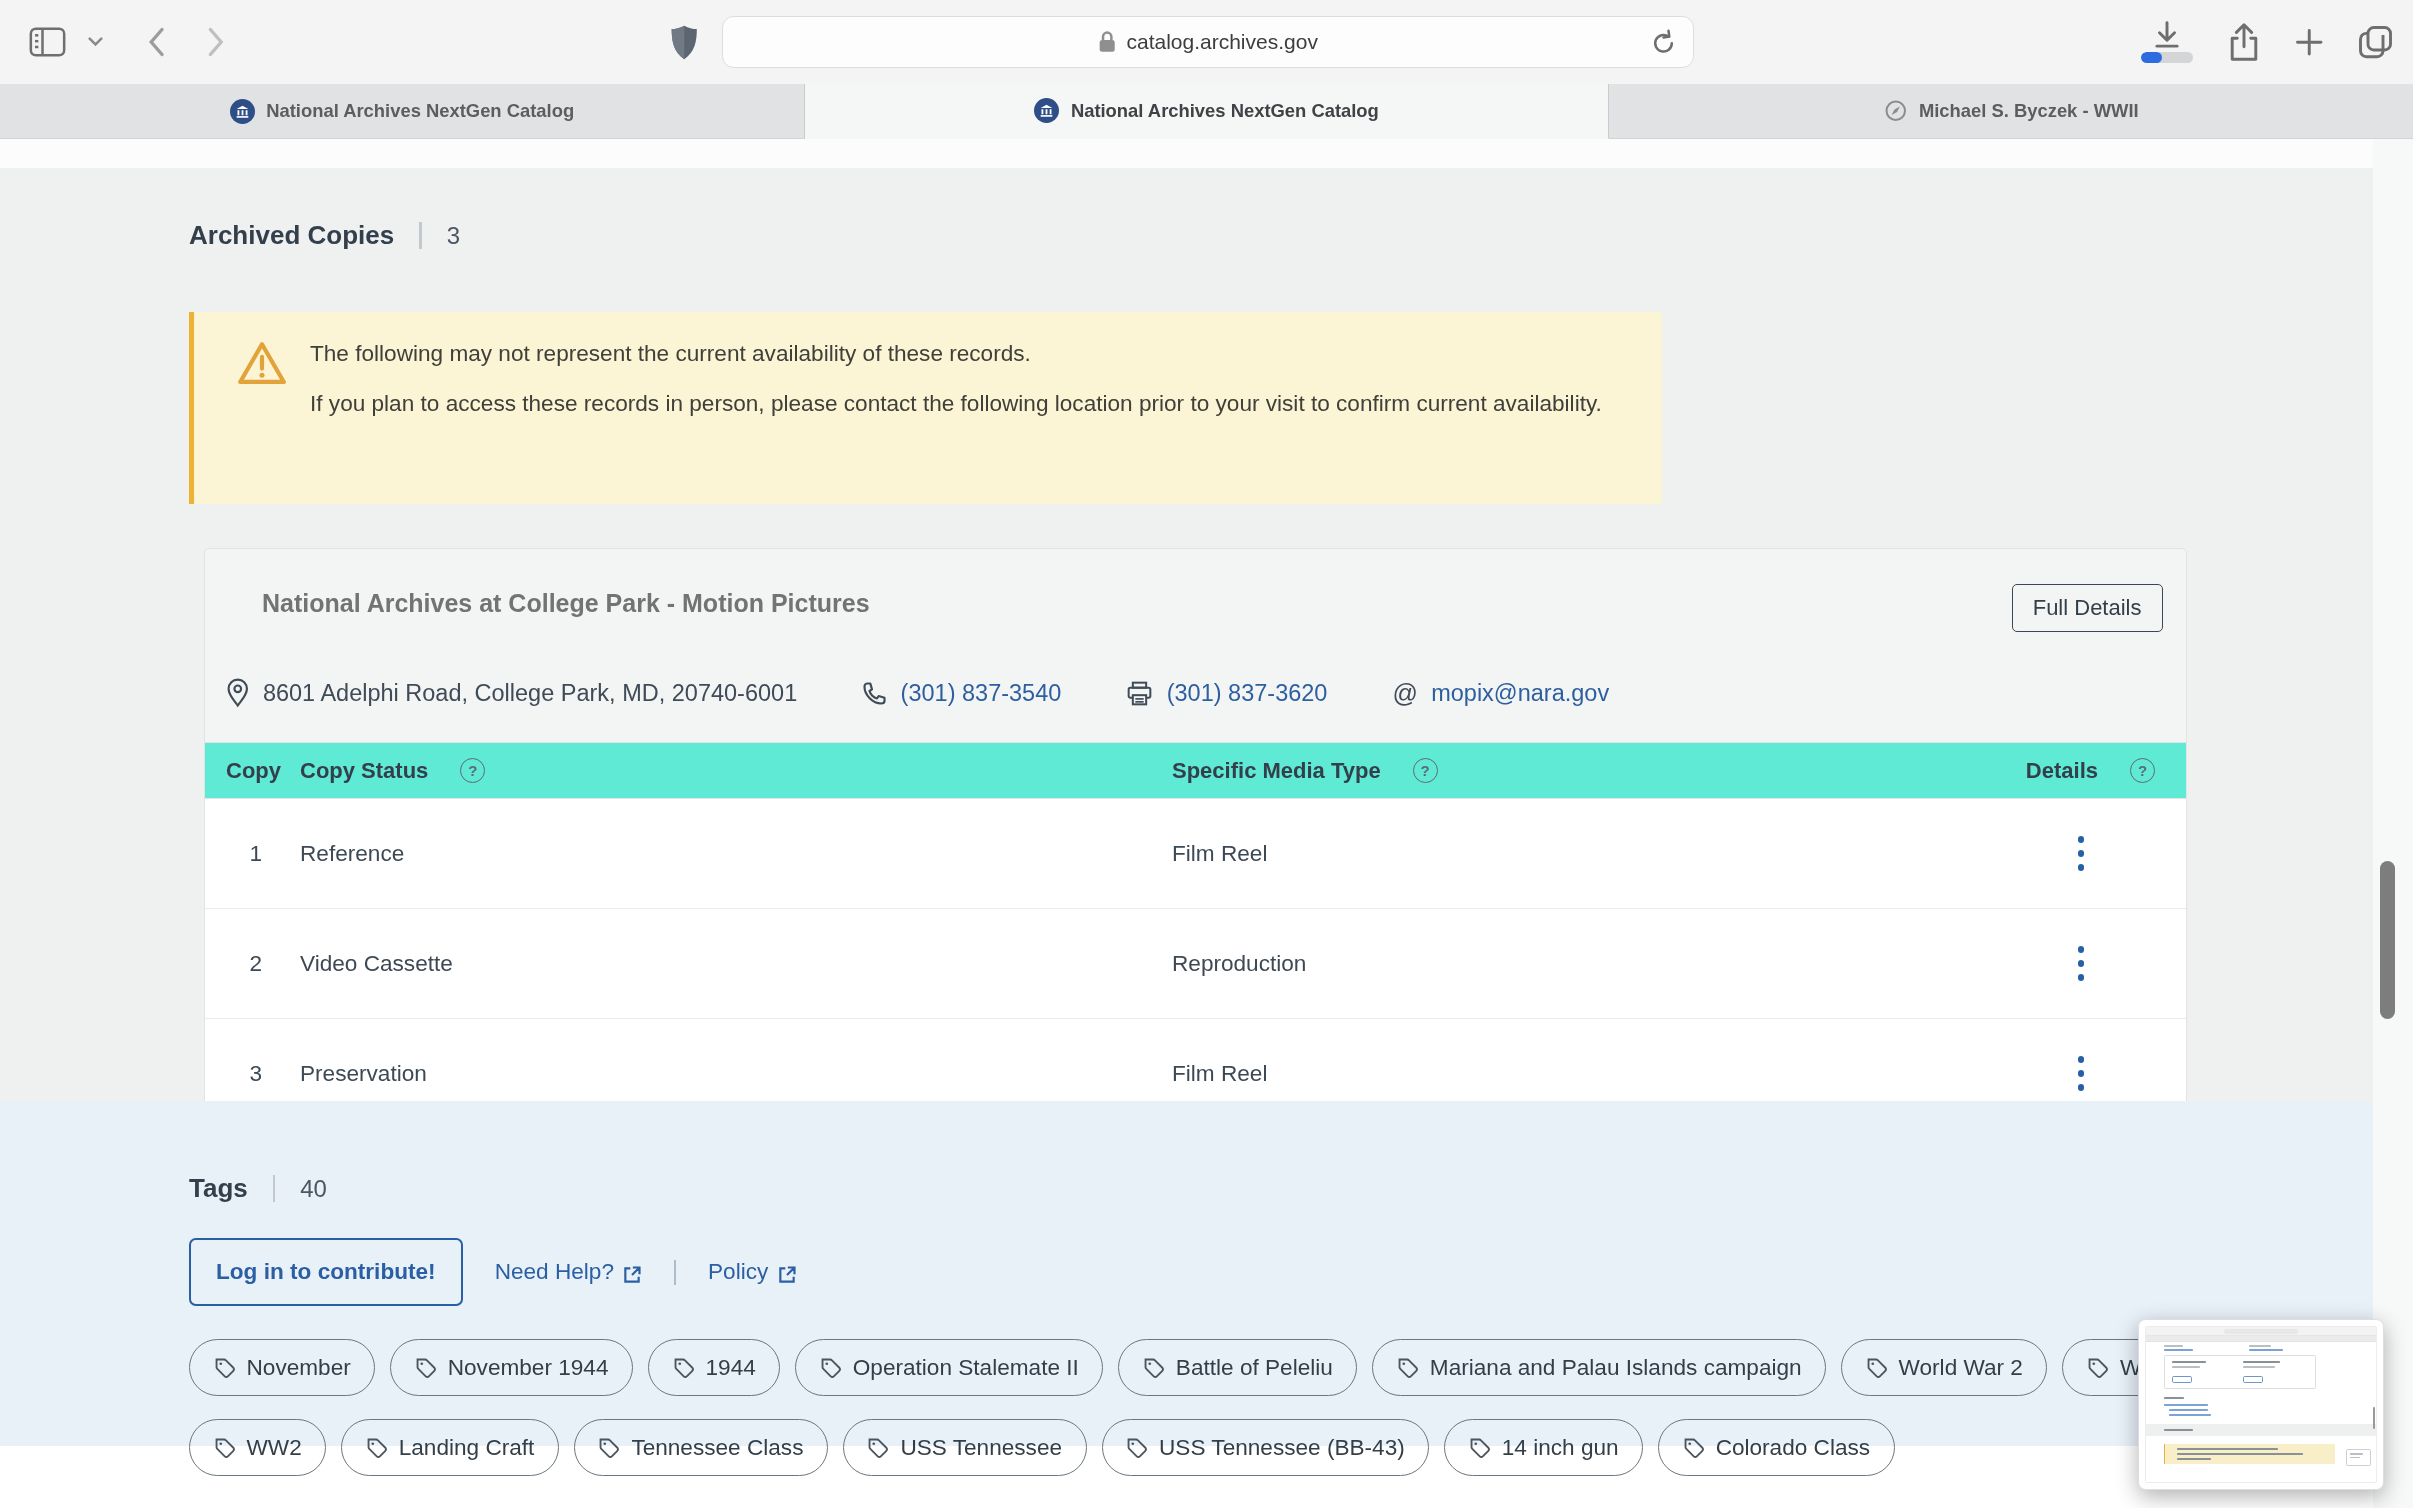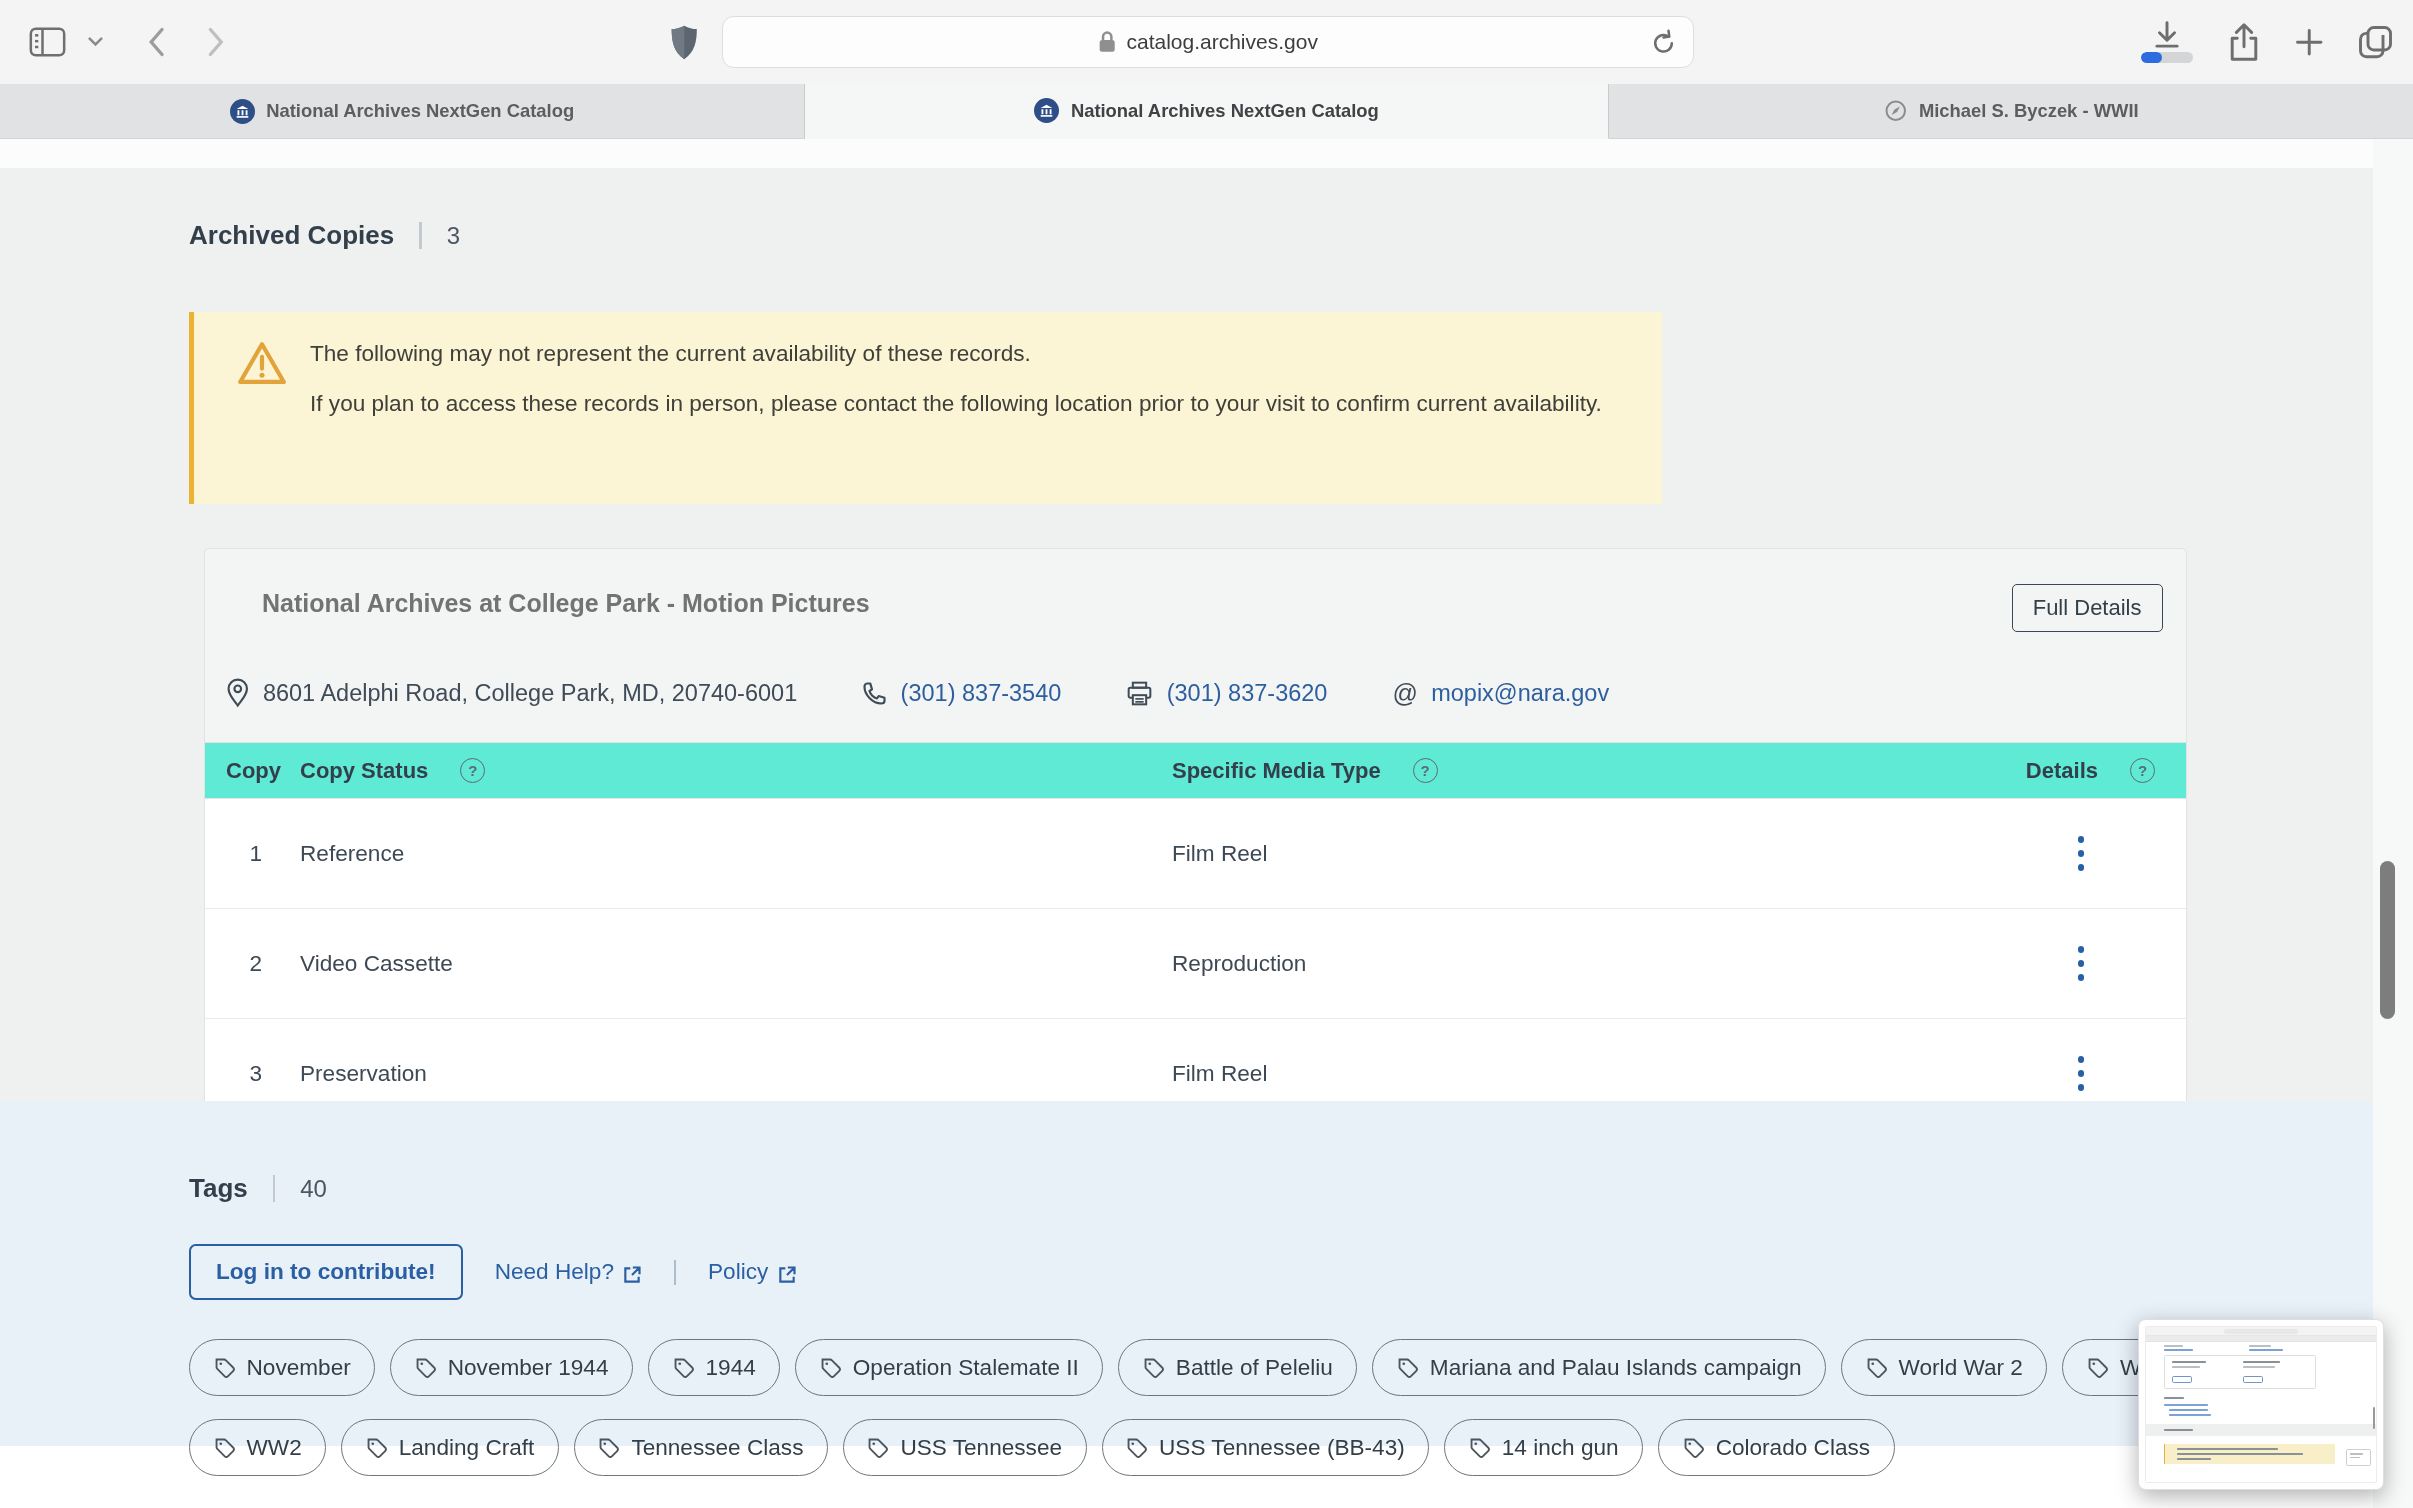--- a/index.html
+++ b/index.html
@@ -61,21 +61,21 @@
   .th-right { justify-content:flex-end; padding-right:10px; }
   .qicon { width:25px; height:25px; border:1.7px solid #5f6b74; border-radius:50%; display:inline-flex; align-items:center; justify-content:center; font-size:15px; font-weight:700; color:#5f6b74; flex:0 0 auto; cursor:pointer; }
   .trow { height:110px; background:#ffffff; border-bottom:0.8px solid #eaebec; font-size:22.6px; color:#3d4954; }
   .cell-copy { padding-left:23.5px; }
   .kebab { width:168px; display:flex; flex-direction:column; align-items:center; gap:7.5px; cursor:pointer; background:none; border:none; }
   .kebab i { width:6.7px; height:6.7px; border-radius:50%; background:#2660a8; display:block; }
 
   
   .tags-sec { position:absolute; left:0; top:1101px; width:2373px; height:345px; background:#e8f0f8; }
   .tags-actions { position:absolute; left:189px; top:141px; height:60px; display:flex; align-items:center; gap:32px; }
-  .login-btn { height:56px; border:2.5px solid #2b5fa3; border-radius:6.7px; background:transparent; color:#2b5fa3; font-size:22.6px; font-weight:700; padding:0 25px; font-family:"Liberation Sans",sans-serif; cursor:pointer; }
+  .login-btn { height:68px; border:2.5px solid #2b5fa3; border-radius:6.7px; background:transparent; color:#2b5fa3; font-size:22.6px; font-weight:700; padding:0 25px; font-family:"Liberation Sans",sans-serif; cursor:pointer; }
   .blue-link { display:flex; align-items:flex-end; gap:8.4px; color:#2b5fa3; font-size:22.6px; text-decoration:none; cursor:pointer; }
   .vdiv { width:1.7px; height:25px; background:#aebdcb; }
   .pill-row { position:absolute; left:189px; display:flex; gap:15px; white-space:nowrap; }
   .pill-row.r1 { top:238px; }
   .pill-row.r2 { top:318px; }
   .pill { height:57px; border:1.7px solid #6c7780; border-radius:28.5px; display:flex; align-items:center; padding:0 23.5px; gap:11px; font-size:22.6px; color:#333f48; background:transparent; cursor:pointer; flex:0 0 auto; }
 
   
   .scroll-thumb { position:absolute; left:2380px; top:861px; width:15px; height:158px; background:#7d7d7d; border-radius:7.5px; z-index:40; }
   .shot { position:absolute; left:2138px; top:1319px; width:246px; height:171px; background:#ffffff; border-radius:7.5px; border:0.8px solid #dedede; box-shadow:0 6.7px 22px rgba(0,0,0,0.30); z-index:50; padding:5.9px; }

